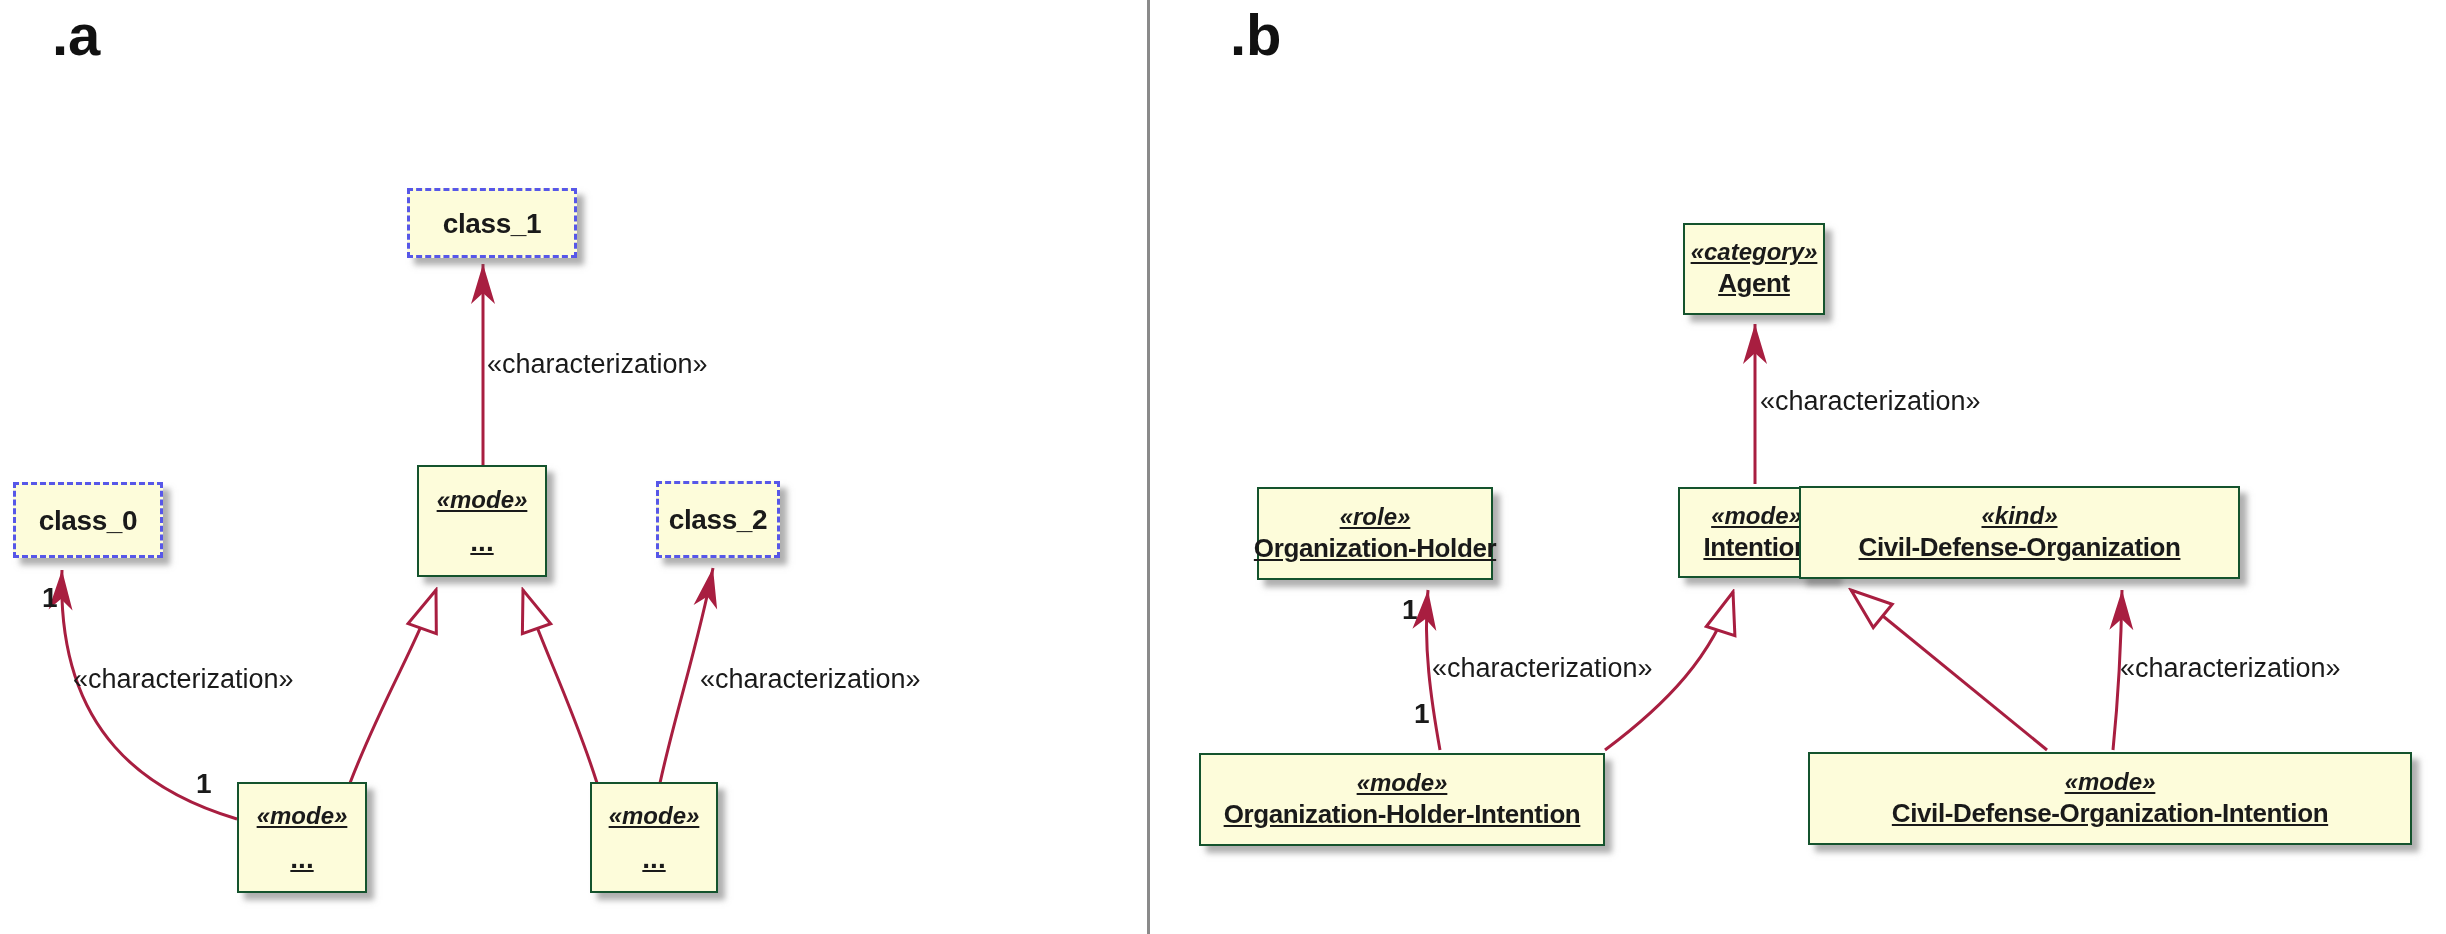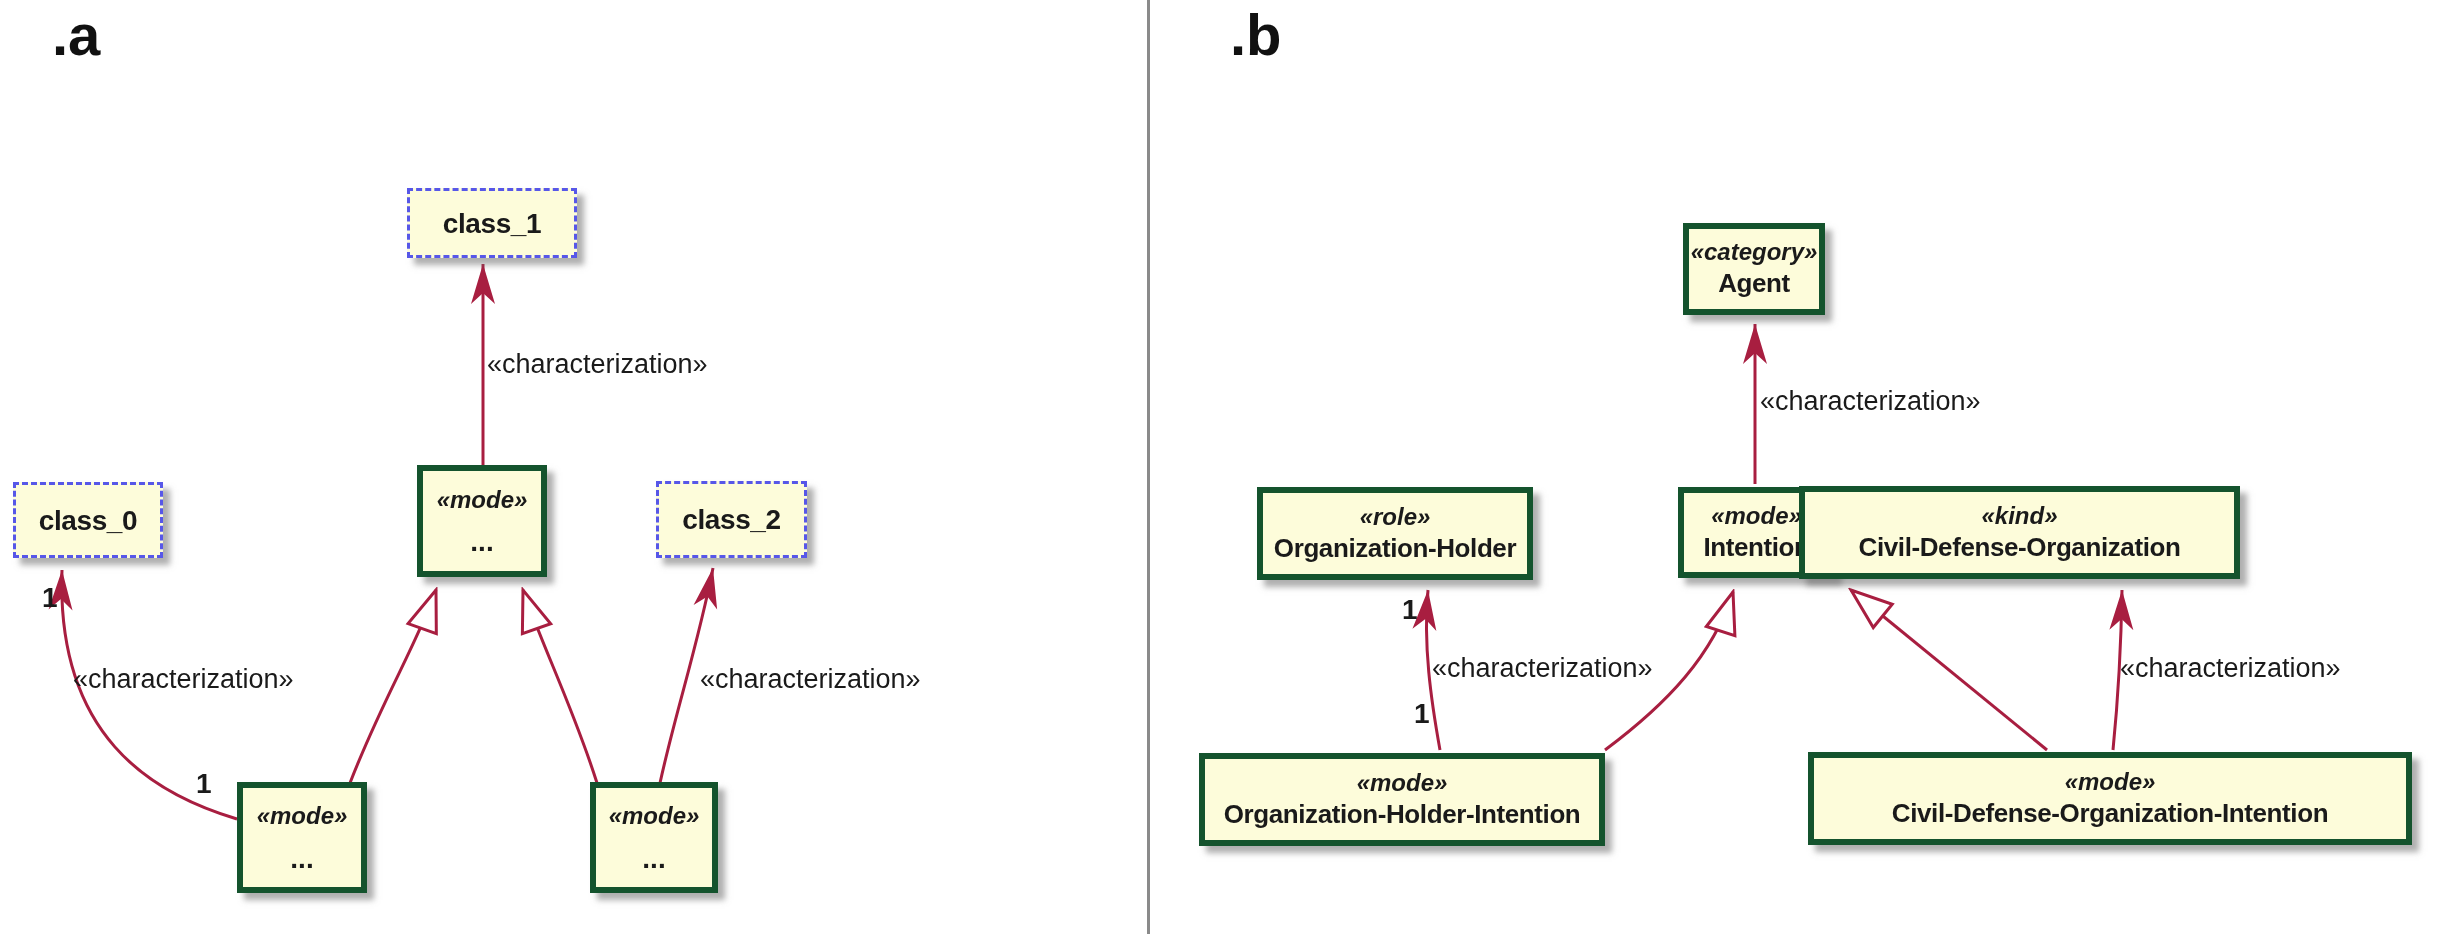--- a/index.html
+++ b/index.html
@@ -23,21 +23,21 @@
     position:absolute;
     box-sizing:border-box;
     background:#FDFCDA;
     display:flex;
     flex-direction:column;
     align-items:center;
     justify-content:center;
     z-index:2;
     box-shadow:7px 7px 6px rgba(110,110,110,0.55);
   }
-  .ubox.solid{border:6px solid #14532d;}
+  .ubox.solid{border:2px solid #14532d;text-decoration:underline;}
   .ubox.dashed{border:3px dashed #5757E8;}
   .cname{
     font-weight:bold;
     font-size:26px;
     letter-spacing:-0.4px;
     line-height:1.25;
     white-space:nowrap;
   }
   .cname.big{font-size:28px;}
   .stereo{
@@ -113,21 +113,21 @@
   </svg>
 
   <div class="ubox dashed" style="left:13px;top:482px;width:150px;height:76px;">
     <div class="cname big">class_0</div>
   </div>
 
   <div class="ubox dashed" style="left:407px;top:188px;width:170px;height:70px;">
     <div class="cname big">class_1</div>
   </div>
 
-  <div class="ubox dashed" style="left:656px;top:481px;width:151px;height:77px;">
+  <div class="ubox dashed" style="left:656px;top:481px;width:124px;height:77px;">
     <div class="cname big">class_2</div>
   </div>
 
   <div class="ubox solid" style="left:417px;top:465px;width:130px;height:112px;">
     <div class="stereo">«mode»</div>
     <div class="ellipsis">...</div>
   </div>
 
   <div class="ubox solid" style="left:237px;top:782px;width:130px;height:111px;">
     <div class="stereo">«mode»</div>
@@ -143,21 +143,21 @@
   <div class="edge-label" style="left:73px;top:666px;">«characterization»</div>
   <div class="edge-label" style="left:700px;top:666px;">«characterization»</div>
   <div class="mult" style="left:42px;top:584px;">1</div>
   <div class="mult" style="left:196px;top:770px;">1</div>
 
   <div class="ubox solid" style="left:1683px;top:223px;width:142px;height:92px;">
     <div class="stereo">«category»</div>
     <div class="cname">Agent</div>
   </div>
 
-  <div class="ubox solid" style="left:1257px;top:487px;width:276px;height:93px;">
+  <div class="ubox solid" style="left:1257px;top:487px;width:236px;height:93px;">
     <div class="stereo">«role»</div>
     <div class="cname">Organization-Holder</div>
   </div>
 
   <div class="ubox solid" style="left:1678px;top:487px;width:157px;height:91px;">
     <div class="stereo">«mode»</div>
     <div class="cname">Intention</div>
   </div>
 
   <div class="ubox solid" style="left:1799px;top:486px;width:441px;height:93px;">

